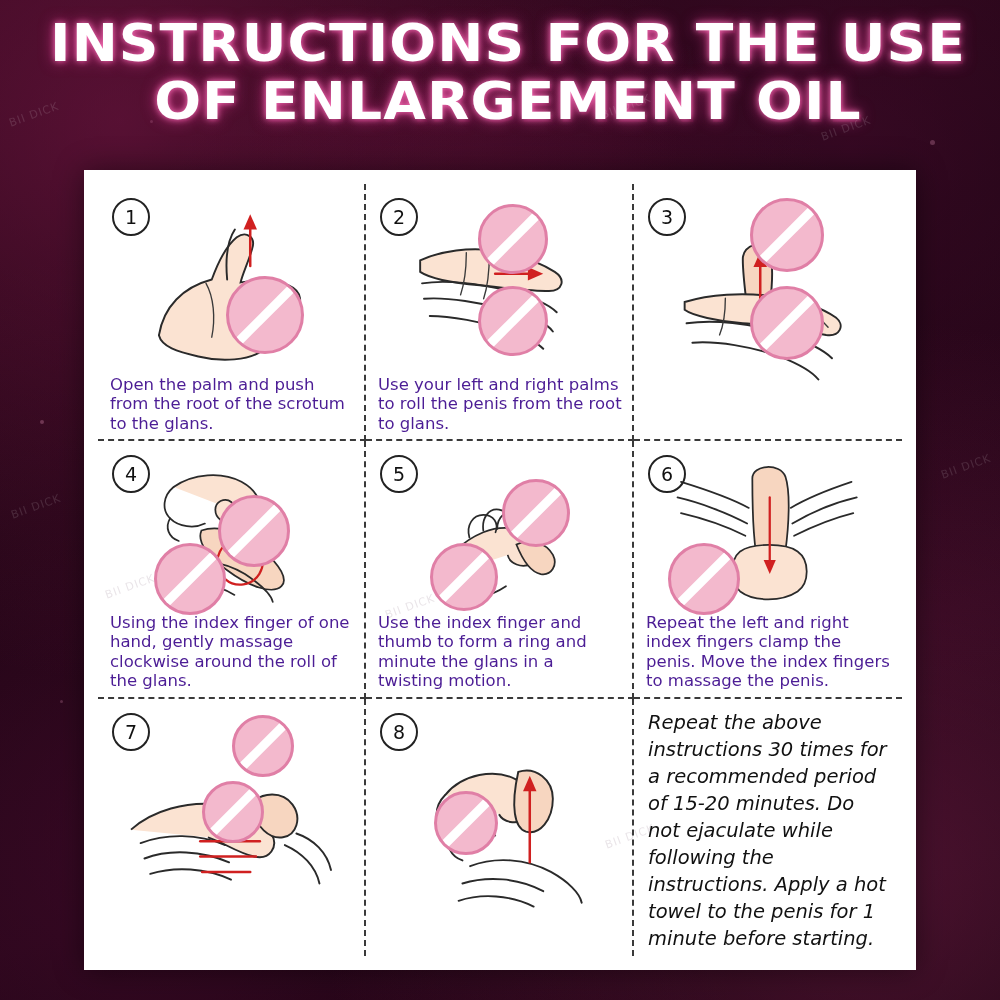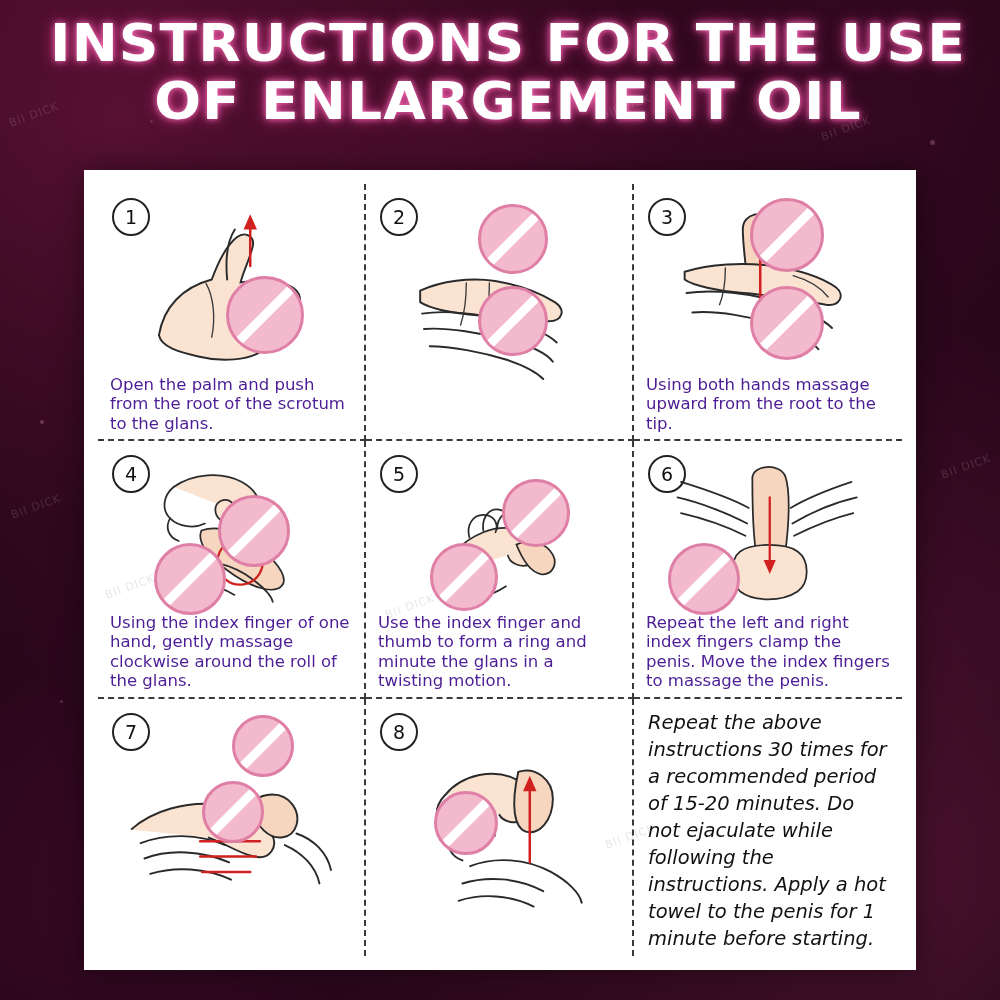--- a/index.html
+++ b/index.html
@@ -231,39 +231,39 @@
             <path class="sk" d="M52 112 C76 110 112 116 142 124 C164 130 180 138 186 146"></path>
             <path class="sk" d="M58 130 C80 130 112 136 138 144 C156 150 170 158 176 164"></path>
             <path class="sk-thin" d="M96 64 C96 82 94 96 90 108"></path>
             <path class="sk-thin" d="M120 64 C120 84 118 100 114 112"></path>
             <path class="arrow" d="M126 86 L164 86"></path>
             <path class="arrowhead" d="M176 86 L160 79 L160 93 Z"></path>
           </svg>
           <div class="censor" style="left:104px; top:14px; width:70px; height:70px;"></div>
           <div class="censor" style="left:104px; top:96px; width:70px; height:70px;"></div>
         </div>
+        <div class="caption">Use your left and right palms to roll the penis from the root to glans.</div>
       </div>
 
       <div class="cell c-b">
         <div class="art">
           <div class="step-num">3</div>
           <svg class="draw" viewBox="0 0 260 190" preserveAspectRatio="xMidYMid meet">
             <path class="skin2" d="M104 40 C104 24 126 18 132 34 C136 48 134 70 132 86 L108 86 C106 70 104 54 104 40 Z"></path>
             <path class="skin" d="M44 84 C70 76 104 74 134 78 C162 82 186 90 200 100 C210 108 204 120 190 118 C166 114 132 108 104 106 C78 104 52 98 44 92 Z"></path>
             <path class="sk" d="M46 106 C74 102 112 106 144 116 C168 124 188 134 196 142"></path>
             <path class="sk" d="M52 126 C78 124 112 130 142 140 C162 148 176 156 182 164"></path>
             <path class="sk-thin" d="M86 80 C86 96 84 108 80 118"></path>
             <path class="sk-thin" d="M156 88 C170 92 184 100 192 110"></path>
             <path class="arrow" d="M122 120 L122 44"></path>
             <path class="arrowhead" d="M122 32 L115 48 L129 48 Z"></path>
           </svg>
           <div class="censor" style="left:108px; top:8px; width:74px; height:74px;"></div>
           <div class="censor" style="left:108px; top:96px; width:74px; height:74px;"></div>
         </div>
-        <div class="caption">Using both hands massage upward from the root to the tip.</div>
       </div>
 
       <div class="cell c-r c-b">
         <div class="art">
           <div class="step-num">4</div>
           <svg class="draw" viewBox="0 0 260 190" preserveAspectRatio="xMidYMid meet">
             <path class="skin" d="M64 46 C86 30 120 28 142 40 C160 50 168 66 160 78 C150 92 128 92 118 84 C110 78 110 66 118 62 C128 58 136 66 132 72"></path>
             <path class="sk" d="M64 46 C52 56 50 72 60 82 C70 92 88 94 100 88"></path>
             <path class="sk" d="M60 82 C54 92 58 104 70 108"></path>
             <path class="skin2" d="M96 96 C118 88 146 100 168 120 C186 136 196 152 188 160 C178 170 150 160 126 142 C106 128 90 110 96 96 Z"></path>

